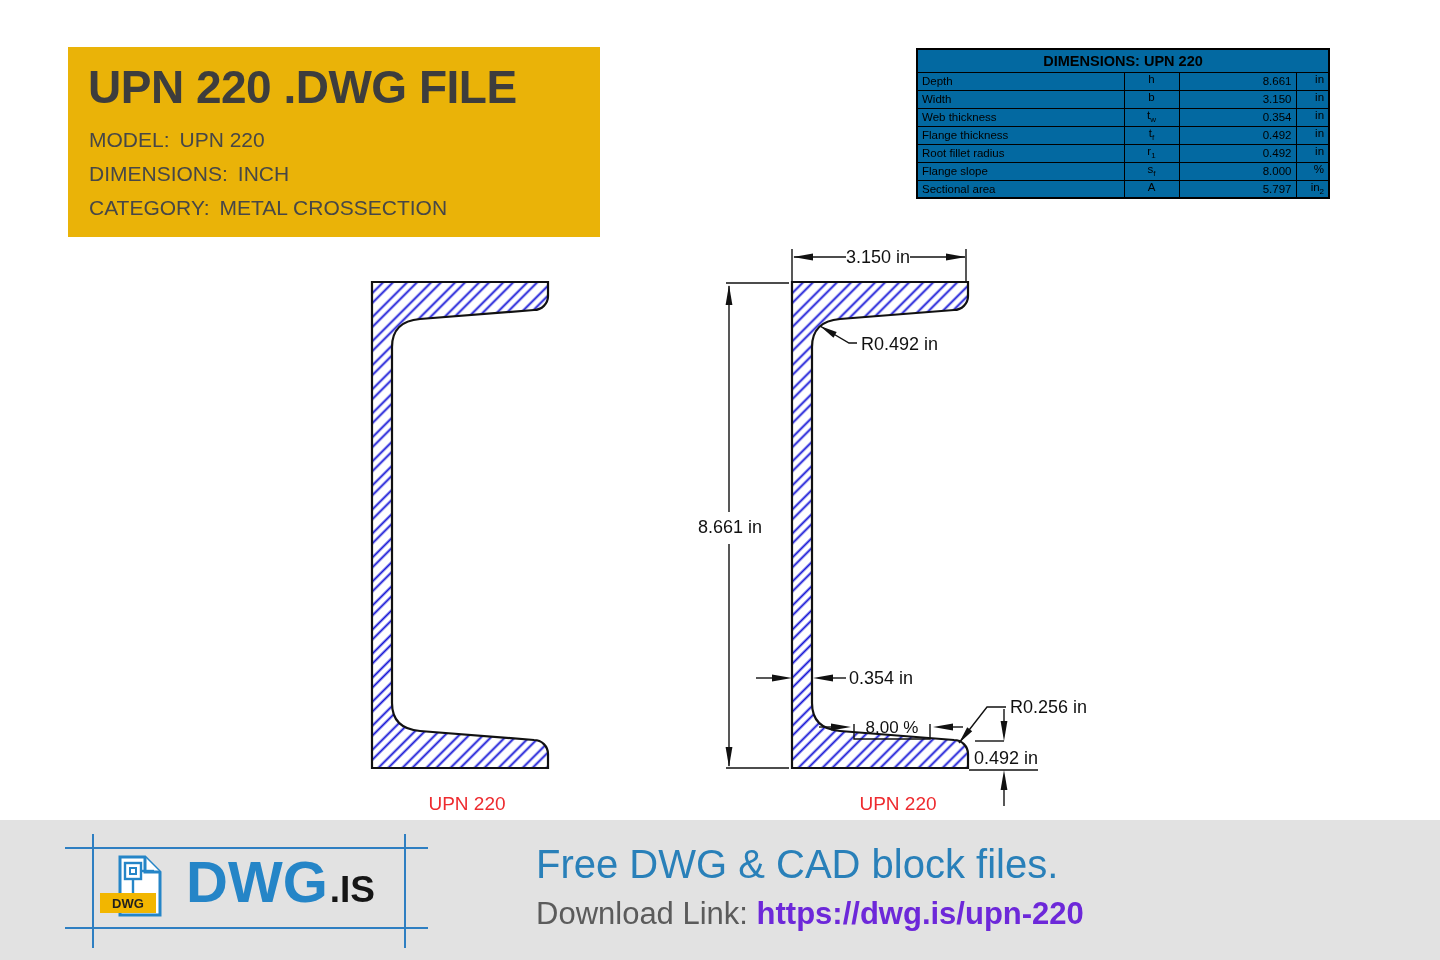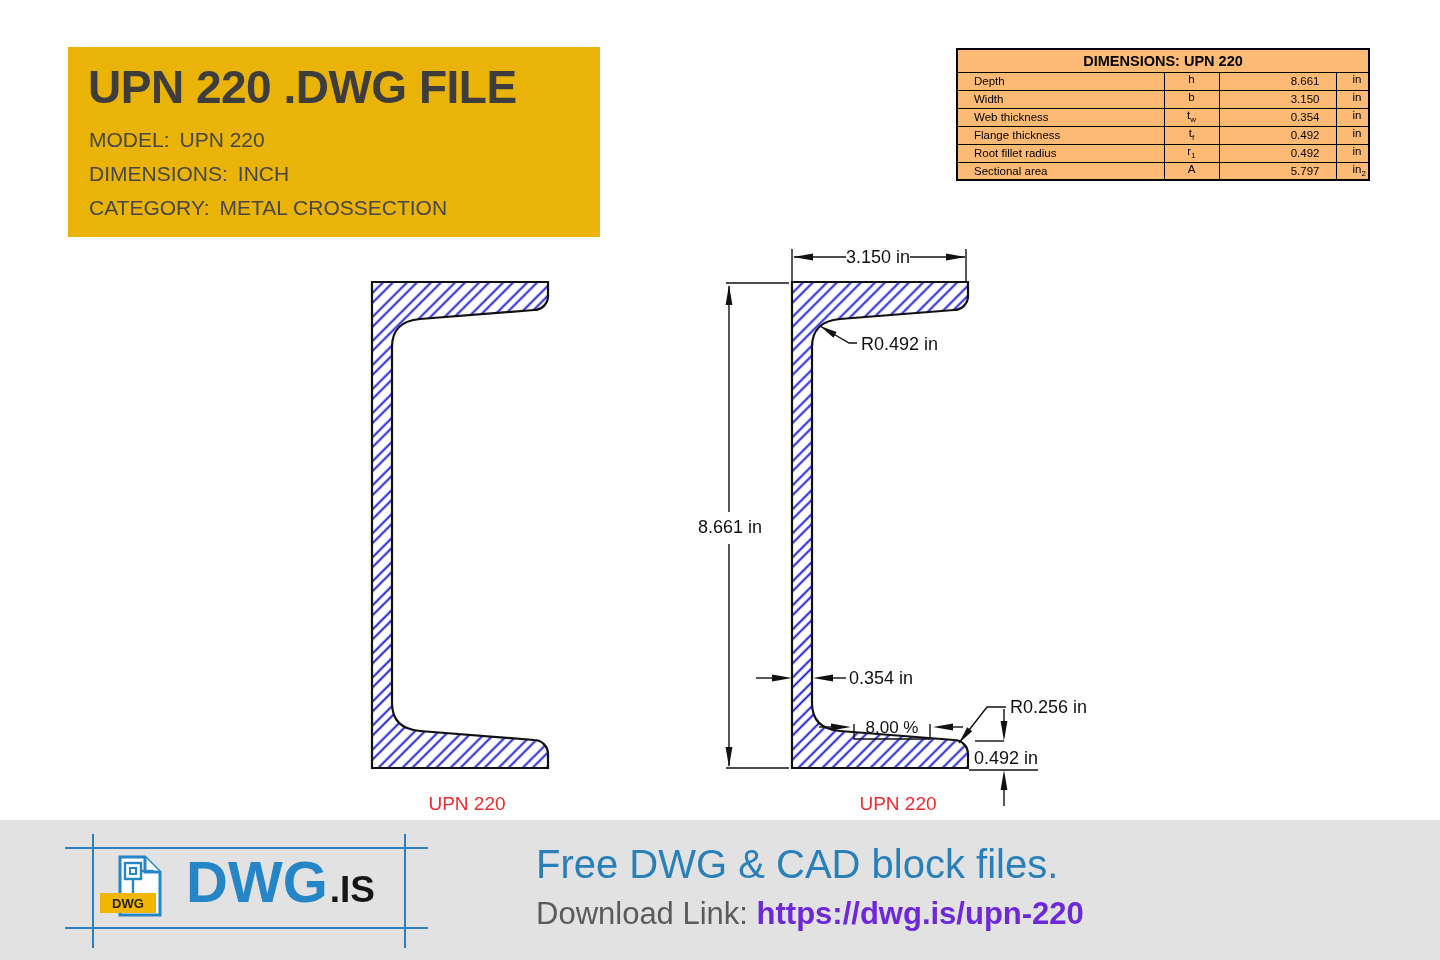--- a/index.html
+++ b/index.html
@@ -18,31 +18,31 @@
     margin:13px 0 0 20px; font-size:46px; font-weight:bold; color:#3d3d3d;
     letter-spacing:-0.5px; white-space:nowrap;
   }
   .meta { margin:14px 0 0 21px; font-size:21px; color:#474747; }
   .meta-row { margin-bottom:10px; white-space:nowrap; }
   .meta-row .lbl { font-weight:400;text-align:center; }
   .meta-row .val { margin-left:10px; }
 
   
   table.dims {
-    position:absolute; left:956px; top:48px; width:412px;
-    border-collapse:collapse; border:2px solid #000; background:#fdba74;
+    position:absolute; left:916px; top:48px; width:412px;
+    border-collapse:collapse; border:2px solid #000; background:#0369a1;
     table-layout:fixed;
   }
   table.dims th {
     border:1px solid #000; height:23px; font-size:14.5px; font-weight:bold;
     text-align:center; color:#000;
   }
   table.dims td {
     border:1px solid #000; height:18px; font-size:11.5px; color:#000;
-    padding:0 16px; overflow:hidden; white-space:nowrap;
+    padding:0 4px; overflow:hidden; white-space:nowrap;
   }
   td.c-label { text-align:left; }
   td.c-sym   { text-align:center; }
   td.c-val   { text-align:right; }
   td.c-unit  { text-align:right; padding:0 1px; }
   .subsc { vertical-align:sub; font-size:8px; }
 
   
   svg.drawing { position:absolute; left:0; top:0; }
   .outline { fill:url(#hatch); stroke:#111; stroke-width:2.2px; }
@@ -121,20 +121,26 @@
     <td class="c-val">0.492</td>
     <td class="c-unit"><span>in</span><span class="subsc"></span></td>
   </tr>
   <tr>
     <td class="c-label">Root fillet radius</td>
     <td class="c-sym"><span>r</span><span class="subsc">1</span></td>
     <td class="c-val">0.492</td>
     <td class="c-unit"><span>in</span><span class="subsc"></span></td>
   </tr>
   <tr>
+    <td class="c-label">Flange slope</td>
+    <td class="c-sym"><span>s</span><span class="subsc">f</span></td>
+    <td class="c-val">8.000</td>
+    <td class="c-unit"><span>%</span><span class="subsc"></span></td>
+  </tr>
+  <tr>
     <td class="c-label">Sectional area</td>
     <td class="c-sym"><span>A</span><span class="subsc"></span></td>
     <td class="c-val">5.797</td>
     <td class="c-unit"><span>in</span><span class="subsc">2</span></td>
   </tr>
 </tbody>
   </table>
 
 <svg class="drawing" width="1440" height="820" viewBox="0 0 1440 820">
   <defs>

